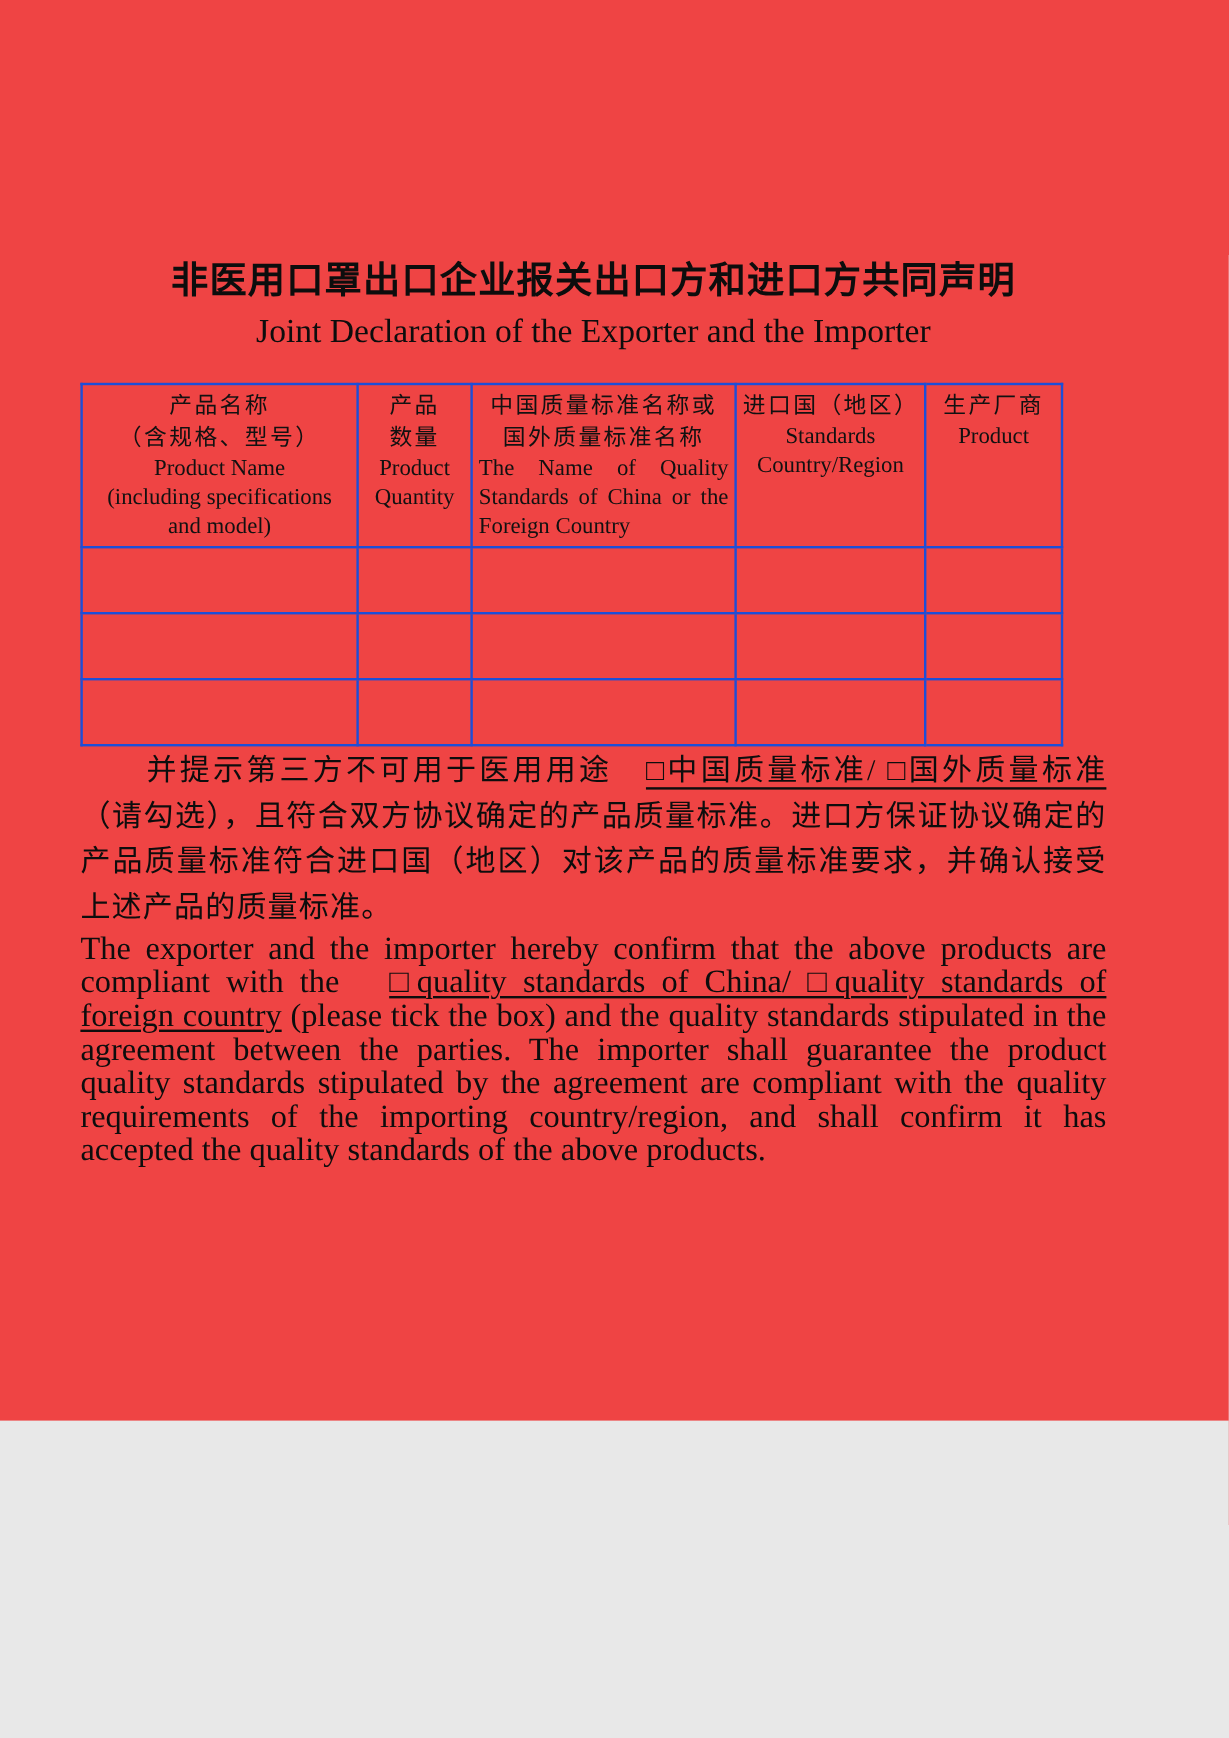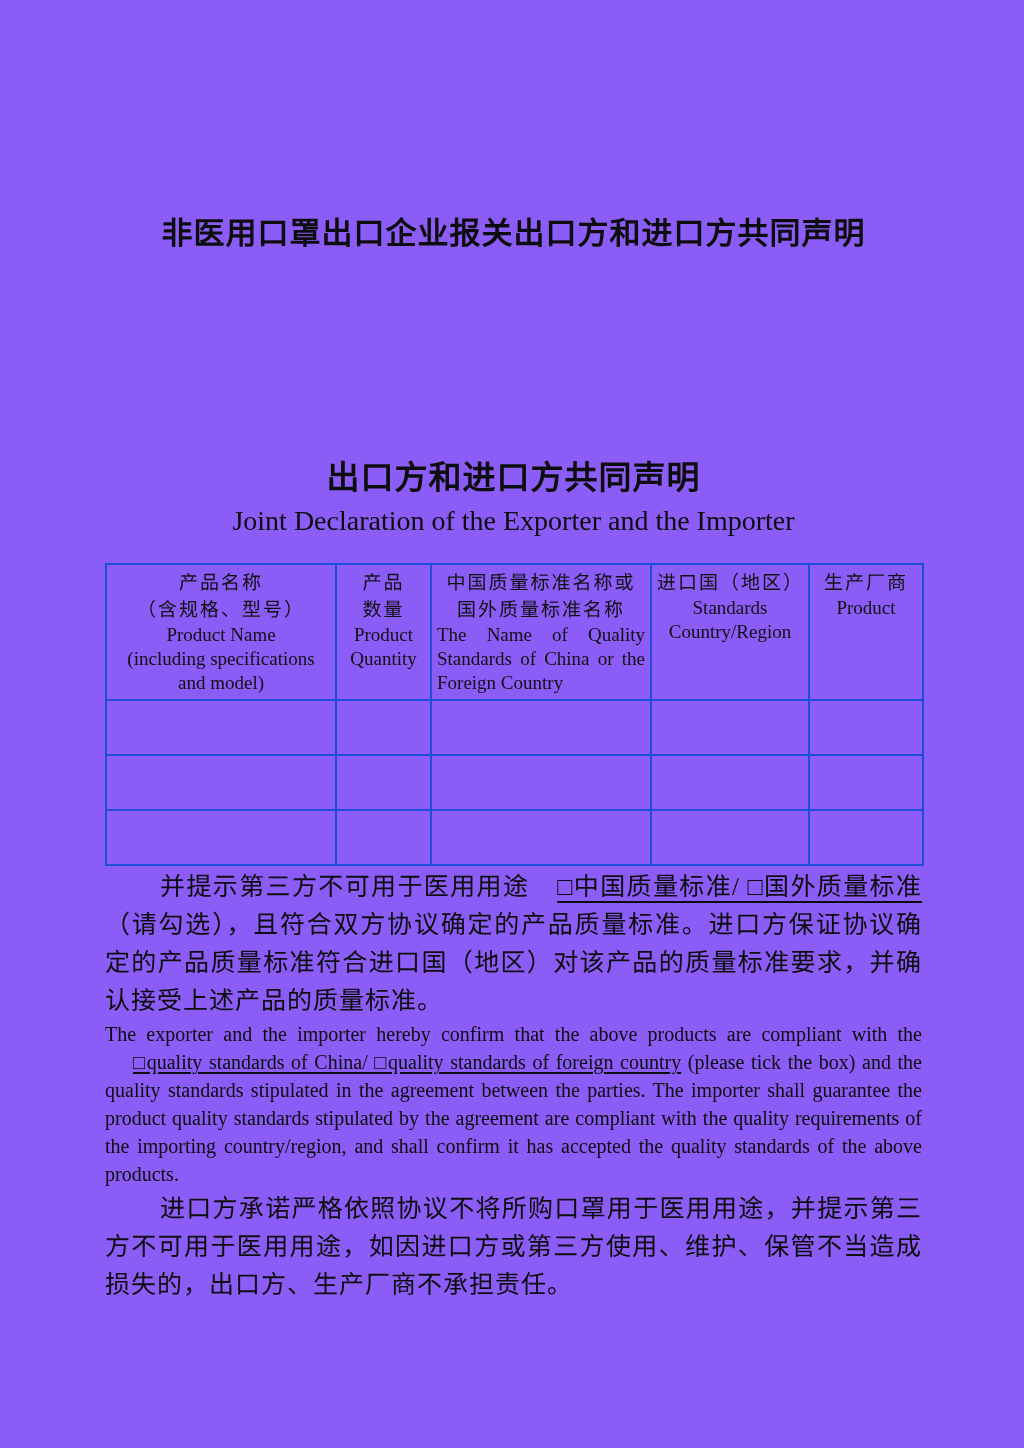--- a/index.html
+++ b/index.html
@@ -5,24 +5,24 @@
   * { box-sizing: border-box; }
   html, body { margin: 0; padding: 0; }
   body {
     background: #e8e8e8;
     font-family: "Liberation Serif", "DejaVu Serif", serif;
     color: #111111;
   }
   .page {
     position: relative;
     width: 1024px;
-    height: 1448px;
+    height: 1184px;
     margin: 0 auto;
-    background: #8b5cf6;
-    padding: 0 102px 0 105px;
+    background: #ef4444;
+    padding: 0 102px 0 67px;
     overflow: hidden;
   }
   
   .doc-title {
     margin: 0;
     padding-top: 210px;
     font-family: "Liberation Sans", "DejaVu Sans", sans-serif;
     font-weight: 700;
     font-size: 31px;
     line-height: 47px;
@@ -82,21 +82,21 @@
   .para { margin: 0; text-align: justify; }
   .para.cn {
     font-size: 25px;
     line-height: 38px;
     letter-spacing: 1px;
     text-indent: 2.2em;
     margin-top: 2px;
     color: #0d0d0d;
   }
   .para.en {
-    font-size: 20px;
+    font-size: 27px;
     line-height: 28px;
     text-indent: 0;
     margin-top: 0;
     color: #0d0d0d;
   }
   .para.cn2 { margin-top: 2px; }
   .para .u {
     text-decoration: underline;
     text-decoration-thickness: 2px;
     margin-left: 28px;
@@ -104,21 +104,20 @@
   .para.cn .u { text-underline-offset: 6px; }
   .para.en .u { text-underline-offset: 3px; }
 </style>
 </head>
 <body>
 
 <div class="page">
 
   <h1 class="doc-title">非医用口罩出口企业报关出口方和进口方共同声明</h1>
 
-  <h2 class="heading-cn">出口方和进口方共同声明</h2>
 
   <div class="heading-en">Joint Declaration of the Exporter and the Importer</div>
 
   <table class="decl-table">
     <colgroup>
       <col style="width:230px">
       <col style="width:95px">
       <col style="width:220px">
       <col style="width:158px">
       <col style="width:114px">
@@ -175,15 +174,14 @@
         <td class="empty-cell"></td>
         <td class="empty-cell"></td>
       </tr>
     </tbody>
   </table>
 
   <p class="para cn"><span>并提示第三方不可用于医用用途</span><span class="u">□中国质量标准/ □国外质量标准</span><span>（请勾选），且符合双方协议确定的产品质量标准。进口方保证协议确定的产品质量标准符合进口国（地区）对该产品的质量标准要求，并确认接受上述产品的质量标准。</span></p>
 
   <p class="para en"><span>The exporter and the importer hereby confirm that the above products are compliant with the </span><span class="u">□quality standards of China/ □quality standards of foreign country</span><span> (please tick the box) and the quality standards stipulated in the agreement between the parties. The importer shall guarantee the product quality standards stipulated by the agreement are compliant with the quality requirements of the importing country/region, and shall confirm it has accepted the quality standards of the above products.</span></p>
 
-  <p class="para cn cn2"><span>进口方承诺严格依照协议不将所购口罩用于医用用途，并提示第三方不可用于医用用途，如因进口方或第三方使用、维护、保管不当造成损失的，出口方、生产厂商不承担责任。</span></p>
 
 </div>
 
 </body></html>

